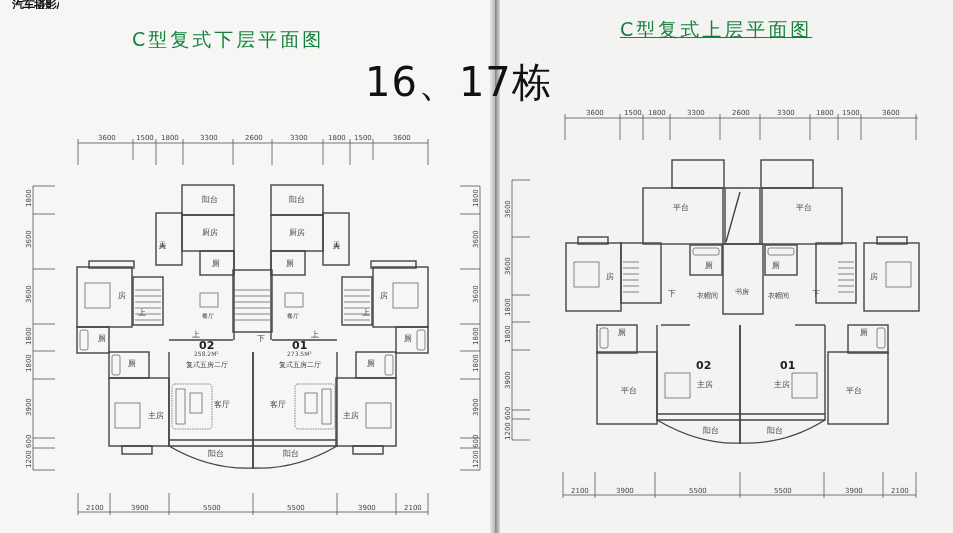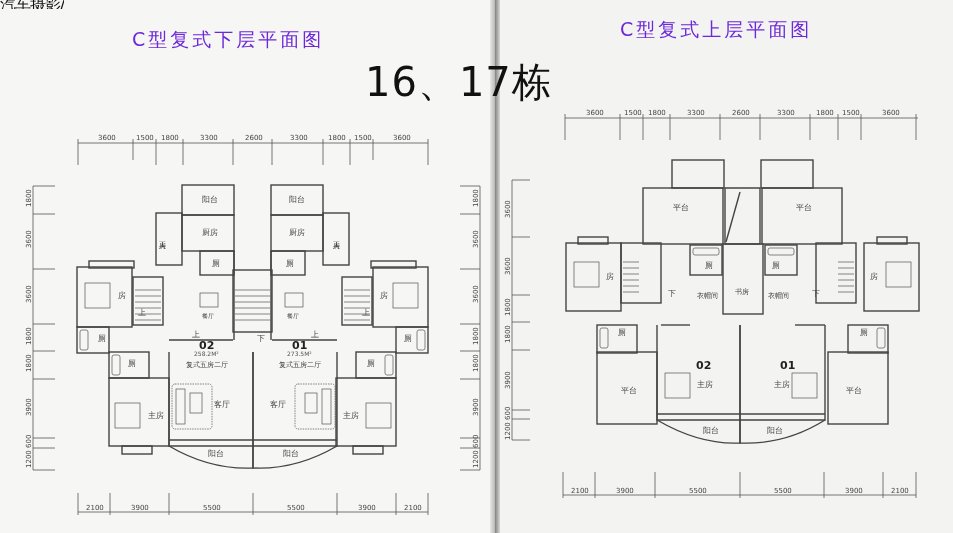--- a/index.html
+++ b/index.html
@@ -1,39 +1,39 @@
 <!DOCTYPE html>
 <html><head>
 <meta charset="utf-8">
 <style>
   html,body{margin:0;padding:0;}
   body{width:953px;height:533px;position:relative;overflow:hidden;background:#f4f4f2;font-family:"DejaVu Sans",sans-serif;color:#333;}
   .page{position:absolute;top:0;height:533px;}
   .page-left{left:0;width:493px;background:#f6f6f4;}
   .page-right{left:498px;width:455px;background:#f3f3f1;}
   .gutter{position:absolute;left:490px;top:0;width:10px;height:533px;background:linear-gradient(90deg,#e8e8e6,#bdbdbb 45%,#8a8a88 55%,#d8d8d6);}
-  .corner-text{position:absolute;left:0;top:0;font-size:16px;font-weight:normal;color:#111;letter-spacing:-1px;line-height:10px;height:9px;overflow:hidden;}
-  .plan-title{position:absolute;font-size:19px;color:#6d28d9;letter-spacing:3px;white-space:nowrap;}
+  .corner-text{position:absolute;left:12px;top:0;font-size:12px;font-weight:bold;color:#111;letter-spacing:-1px;line-height:10px;height:9px;overflow:hidden;}
+  .plan-title{position:absolute;font-size:19px;color:#15803d;letter-spacing:3px;white-space:nowrap;}
   .big-title{position:absolute;left:365px;top:55px;font-size:40px;color:#111;white-space:nowrap;letter-spacing:1px;}
   svg{position:absolute;left:0;top:0;}
   .dim{font-size:7px;fill:#444;font-family:"DejaVu Sans",sans-serif;}
   .room{font-size:8px;fill:#444;font-family:"DejaVu Sans",sans-serif;}
   .unit{font-size:11px;font-weight:bold;fill:#222;font-family:"DejaVu Sans",sans-serif;}
   .area{font-size:6px;fill:#555;font-family:"DejaVu Sans",sans-serif;}
 </style>
 </head>
 <body>
 
 <div class="page page-left"></div>
 <div class="page page-right"></div>
 <div class="gutter"></div>
 
 <div class="corner-text">汽车摄影/</div>
 <div class="plan-title" style="left:132px;top:27px;">C型复式下层平面图</div>
-<div class="plan-title" style="left:620px;top:17px;">C型复式上层平面图</div>
+<div class="plan-title" style="left:620px;top:17px;text-decoration:underline;">C型复式上层平面图</div>
 <div class="big-title">16、17栋</div>
 
 <svg width="953" height="533" viewBox="0 0 953 533">
   <g stroke="#555" stroke-width="0.8" fill="none">
 
     <line x1="78" y1="143" x2="428" y2="143"></line>
     <g>
       <line x1="78" y1="139" x2="78" y2="165"></line>
         <line x1="133" y1="139" x2="133" y2="160"></line>
       <line x1="156" y1="139" x2="156" y2="165"></line>

